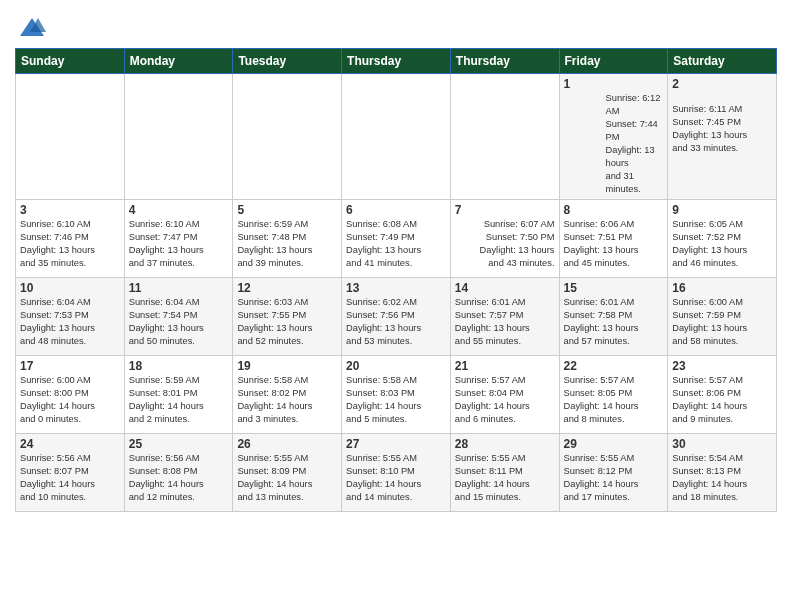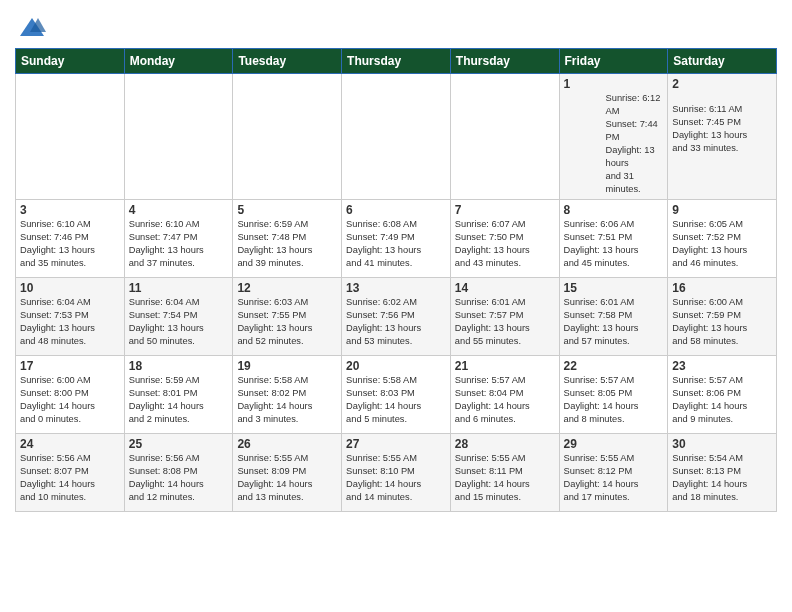--- a/index.html
+++ b/index.html
@@ -185,21 +185,21 @@
           </td>
           <td>
             <span class="day-number">6</span>
             <div class="day-info" style="white-space: pre-line;">Sunrise: 6:08 AM
 Sunset: 7:49 PM
 Daylight: 13 hours
 and 41 minutes.</div>
           </td>
           <td>
             <span class="day-number">7</span>
-            <div class="day-info" style="white-space: pre-line;">Sunrise: 6:07 AM
+            <div class="day-info" style="white-space: pre-line; text-align: right;">Sunrise: 6:07 AM
 Sunset: 7:50 PM
 Daylight: 13 hours
 and 43 minutes.</div>
           </td>
           <td>
             <span class="day-number">8</span>
             <div class="day-info" style="white-space: pre-line;">Sunrise: 6:06 AM
 Sunset: 7:51 PM
 Daylight: 13 hours
 and 45 minutes.</div>

